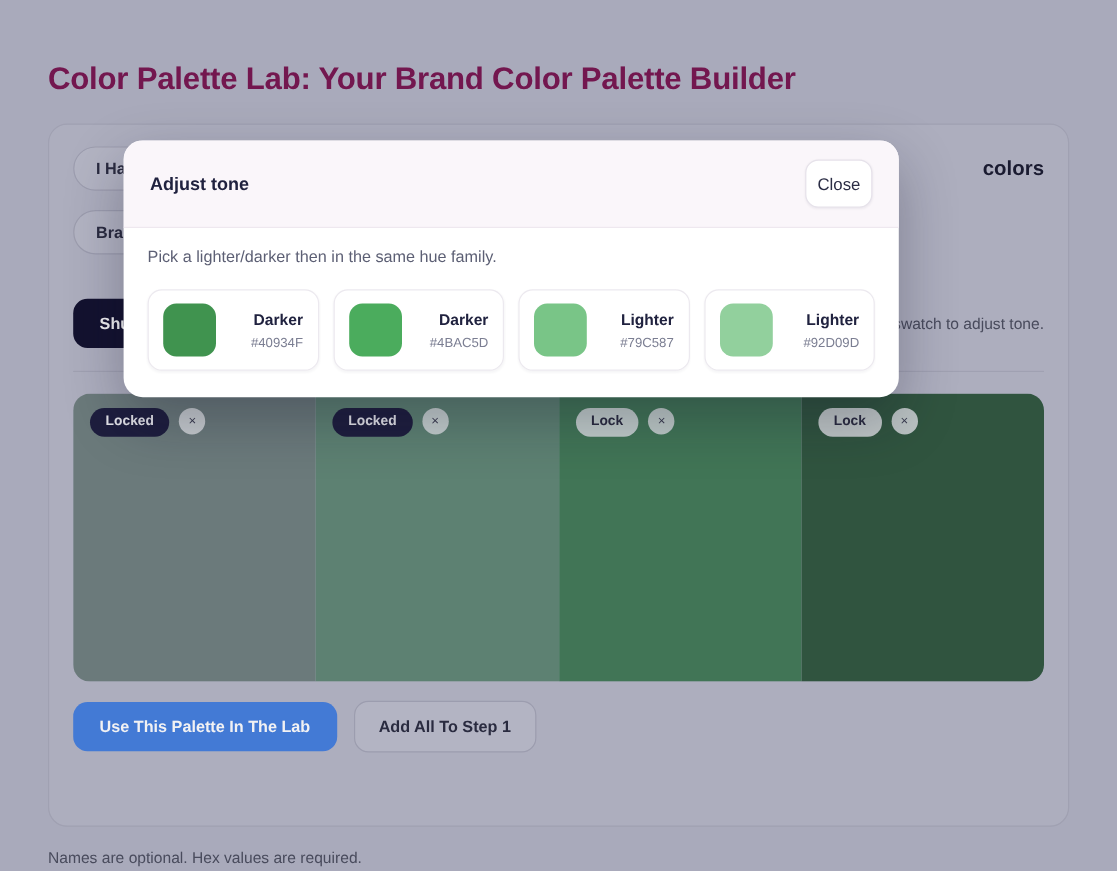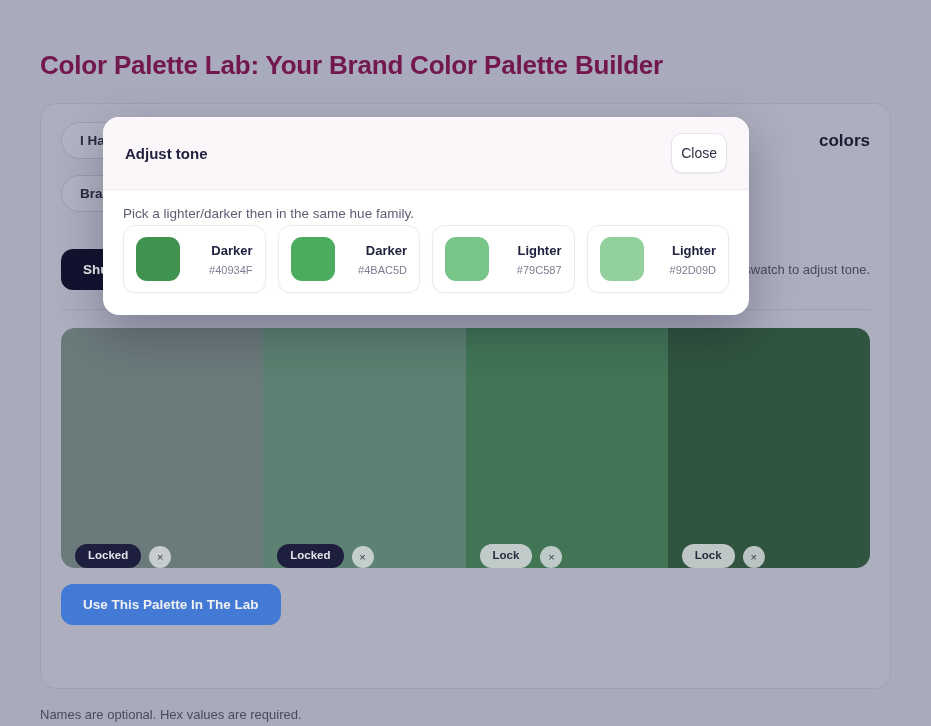--- a/index.html
+++ b/index.html
@@ -144,21 +144,21 @@
     display: flex;
     height: 240px;
     border-radius: 14px;
     overflow: hidden;
   }
   .swatch {
     flex: 1 1 0;
     position: relative;
     padding: 12px 0 0 14px;
     display: flex;
-    align-items: flex-end;
+    align-items: flex-start;
     gap: 8px;
   }
   .lock-badge {
     border-radius: 999px;
     padding: 5px 13px;
     font-size: 11.5px;
     font-weight: 600;
     line-height: 1.2;
   }
   .lock-badge.locked {
@@ -241,21 +241,21 @@
 
   .modal-body {
     padding: 16px 20px 22px 20px;
   }
   .modal-desc {
     font-size: 13.5px;
     color: #5c5f74;
   }
 
   .tone-row {
-    margin-top: 4px;
+    margin-top: 20px;
     display: flex;
     gap: 12px;
   }
   .tone-card {
     flex: 1 1 0;
     border: 1px solid #ece9ef;
     border-radius: 12px;
     background: #ffffff;
     padding: 11px 12px;
     display: flex;
@@ -335,20 +335,21 @@
         <span class="x-badge">×</span>
       </div>
       <div class="swatch" style="background: rgb(44, 91, 61);">
         <span class="lock-badge unlocked">Lock</span>
         <span class="x-badge">×</span>
       </div>
     </div>
 
     <div class="actions">
       <button class="btn-dark" style="background: #3b82f6;">Use This Palette In The Lab</button>
+      <button class="btn-ghost">Add All To Step 1</button>
     </div>
 
   </div>
 
   <p class="note">Names are optional. Hex values are required.</p>
 
 </div>
 
 <div class="overlay"></div>
 

